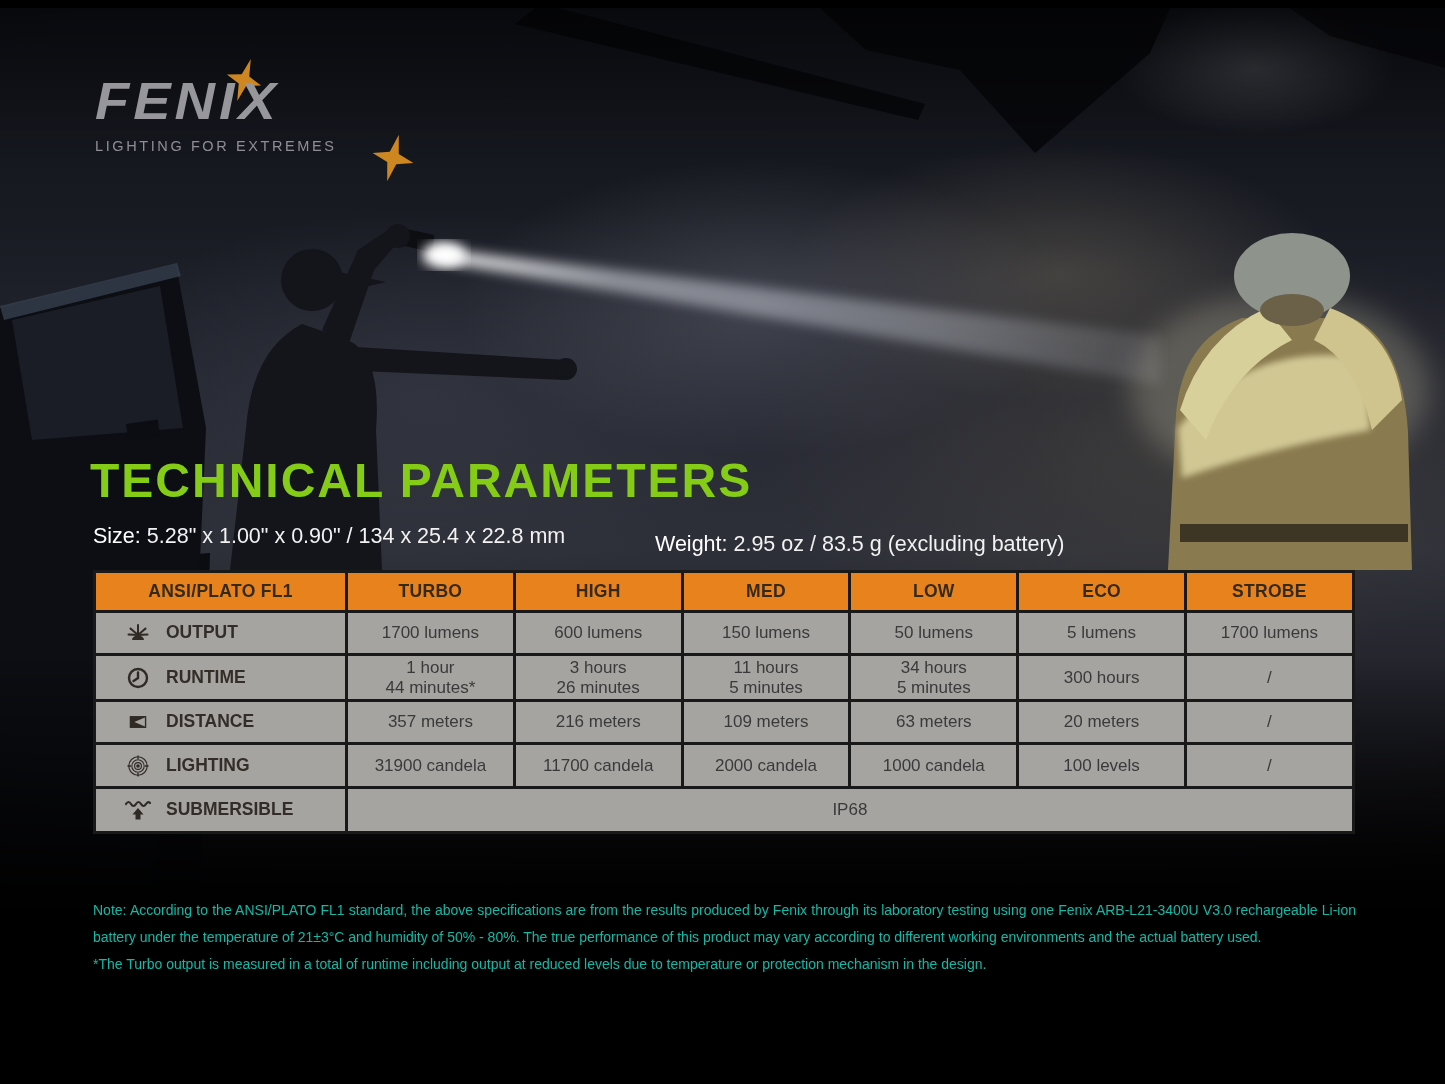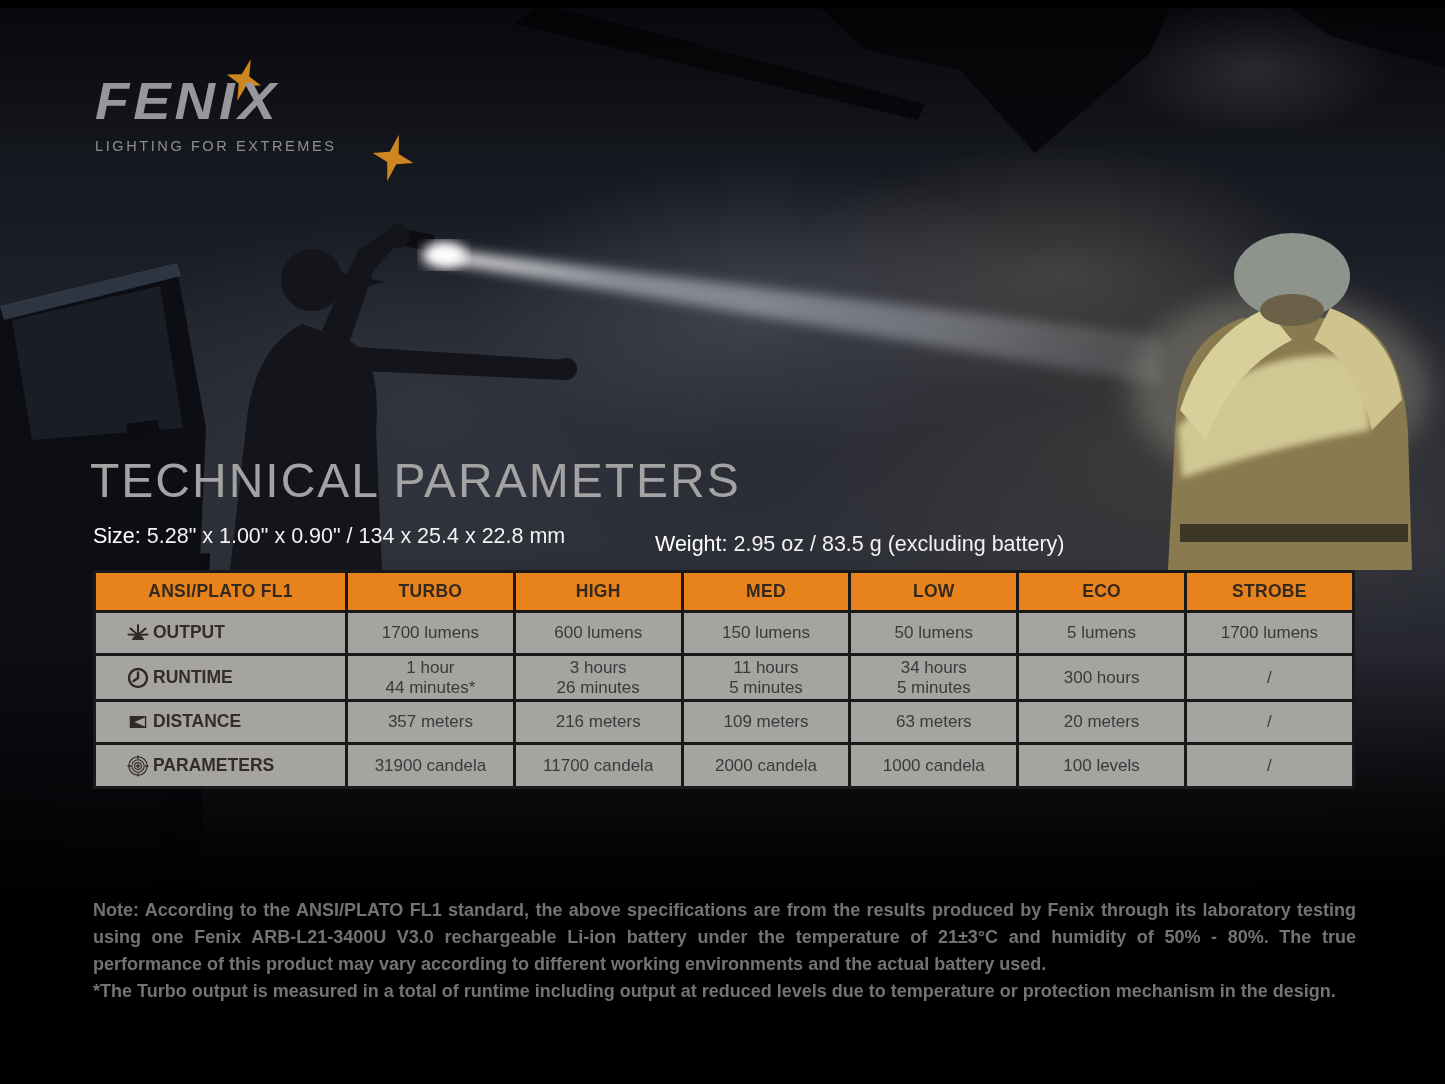--- a/index.html
+++ b/index.html
@@ -27,53 +27,53 @@
   .logo{position:absolute;left:95px;top:68px;z-index:5;}
   .logo-text{font-size:56px;font-weight:bold;font-style:italic;color:#97979b;
              letter-spacing:4px;line-height:1;transform:scaleY(.92);transform-origin:left top;}
   .tagline{font-size:14.5px;letter-spacing:2.6px;color:#8f8f93;margin-top:6px;}
   .sparkle{position:absolute;background:#cd8620;z-index:4;
     clip-path:polygon(50% 0%,61% 39%,100% 50%,61% 61%,50% 100%,39% 61%,0% 50%,39% 39%);}
   .sparkle.s1{left:226px;top:50px;width:36px;height:44px;transform:rotate(18deg);}
   .sparkle.s2{left:372px;top:126px;width:42px;height:48px;transform:rotate(14deg);}
 
   
-  .title{position:absolute;left:90px;top:445px;z-index:5;font-size:48px;font-weight:normal;
-         color:#a3a3a3;letter-spacing:2px;}
+  .title{position:absolute;left:90px;top:445px;z-index:5;font-size:48px;font-weight:bold;
+         color:#84cc16;letter-spacing:2px;}
   .dims{position:absolute;left:93px;top:516px;width:1280px;z-index:5;font-size:21.5px;
         color:#f2f2f2;}
   .dims .lbl{font-weight:normal;color:#fff;}
   .dims .weight-group{position:absolute;left:562px;top:0;margin-top:8px;}
 
   
   table.spec{position:absolute;left:93px;top:562px;width:1259px;z-index:5;
              border-collapse:collapse;table-layout:fixed;}
   table.spec col.c0{width:252px;}
   table.spec col.cn{width:167.8px;}
   table.spec th,table.spec td{border:3px solid #191919;}
   table.spec thead th{background:#e8821c;color:#33291c;font-size:17.5px;font-weight:bold;
                       height:35px;letter-spacing:.3px;}
   table.spec tbody th,table.spec tbody td{background:#a5a4a1;}
   table.spec tbody td{color:#3a3a3a;font-size:17px;text-align:center;white-space:pre-line;
                       line-height:1.15;}
   th.rowlabel{text-align:left;}
-  th.rowlabel .wrap{display:flex;align-items:center;padding-left:26px;}
+  th.rowlabel .wrap{display:flex;align-items:center;gap:13px;padding-left:26px;}
   th.rowlabel .rtext{font-size:17.5px;font-weight:bold;color:#322d26;white-space:pre-line;
                      line-height:1.1;text-align:left;}
   th.rowlabel .ricon{display:inline-flex;width:30px;justify-content:center;}
   tbody tr:nth-child(1){height:43px;}
   tbody tr:nth-child(2){height:46px;}
   tbody tr:nth-child(3){height:43px;}
   tbody tr:nth-child(4){height:44px;}
   tbody tr:nth-child(5){height:45px;}
   tbody tr:nth-child(6){height:43px;}
 
   
-  .notes{position:absolute;left:93px;top:889px;width:1263px;z-index:5;color:#737373;
-         font-size:18px;line-height:27px;text-align:justify;font-weight:bold;}
+  .notes{position:absolute;left:93px;top:889px;width:1263px;z-index:5;color:#14b8a6;
+         font-size:14px;line-height:27px;text-align:justify;}
   .notes p{margin:0;}
 </style>
 </head>
 <body>
 
 <div class="stage">
 
   <div class="scene"></div>
 
   <svg class="art" width="1445" height="1084" viewBox="0 0 1445 1084">
@@ -248,30 +248,44 @@
                 <svg width="24" height="24" viewBox="0 0 24 24">
                   <g fill="none" stroke="#2f2a24">
                     <circle cx="12" cy="12" r="9.2" stroke-width="1.1"></circle>
                     <circle cx="12" cy="12" r="6.2" stroke-width="1.1"></circle>
                     <circle cx="12" cy="12" r="3.4" stroke-width="1.1"></circle>
                     <path d="M12 1.5 V5 M12 19 V22.5 M1.5 12 H5 M19 12 H22.5" stroke-width="1.3"></path>
                   </g>
                   <circle cx="12" cy="12" r="1.8" fill="#2f2a24"></circle>
                 </svg>
               </span>
-              <span class="rtext">PARAMETERS</span>
+              <span class="rtext">LIGHTING</span>
             </div>
           </th>
           <td>31900 candela</td>
           <td>11700 candela</td>
           <td>2000 candela</td>
           <td>1000 candela</td>
           <td>100 levels</td>
           <td>/</td>
         </tr>
+        <tr>
+          <th class="rowlabel">
+            <div class="wrap">
+              <span class="ricon">
+                <svg width="30" height="24" viewBox="0 0 28 24">
+                  <path d="M2 6 q2.5-4 5 0 q2.5 4 5 0 q2.5-4 5 0 q2.5 4 5 0 q2-3 4-1" fill="none" stroke="#2f2a24" stroke-width="2.2" stroke-linecap="round"></path>
+                  <path d="M14 10 l5.5 6.5 h-3 v5 h-5 v-5 h-3 Z" fill="#2f2a24"></path>
+                </svg>
+              </span>
+              <span class="rtext">SUBMERSIBLE</span>
+            </div>
+          </th>
+          <td colspan="6">IP68</td>
+        </tr>
       </tbody>
   </table>
 
   <div class="notes">
     <p>Note: According to the ANSI/PLATO FL1 standard, the above specifications are from the results produced by Fenix through its laboratory testing using one Fenix ARB-L21-3400U V3.0 rechargeable Li-ion battery under the temperature of 21±3°C and humidity of 50% - 80%. The true performance of this product may vary according to different working environments and the actual battery used.</p>
     <p>*The Turbo output is measured in a total of runtime including output at reduced levels due to temperature or protection mechanism in the design.</p>
   </div>
 </div>
 
 </body></html>

